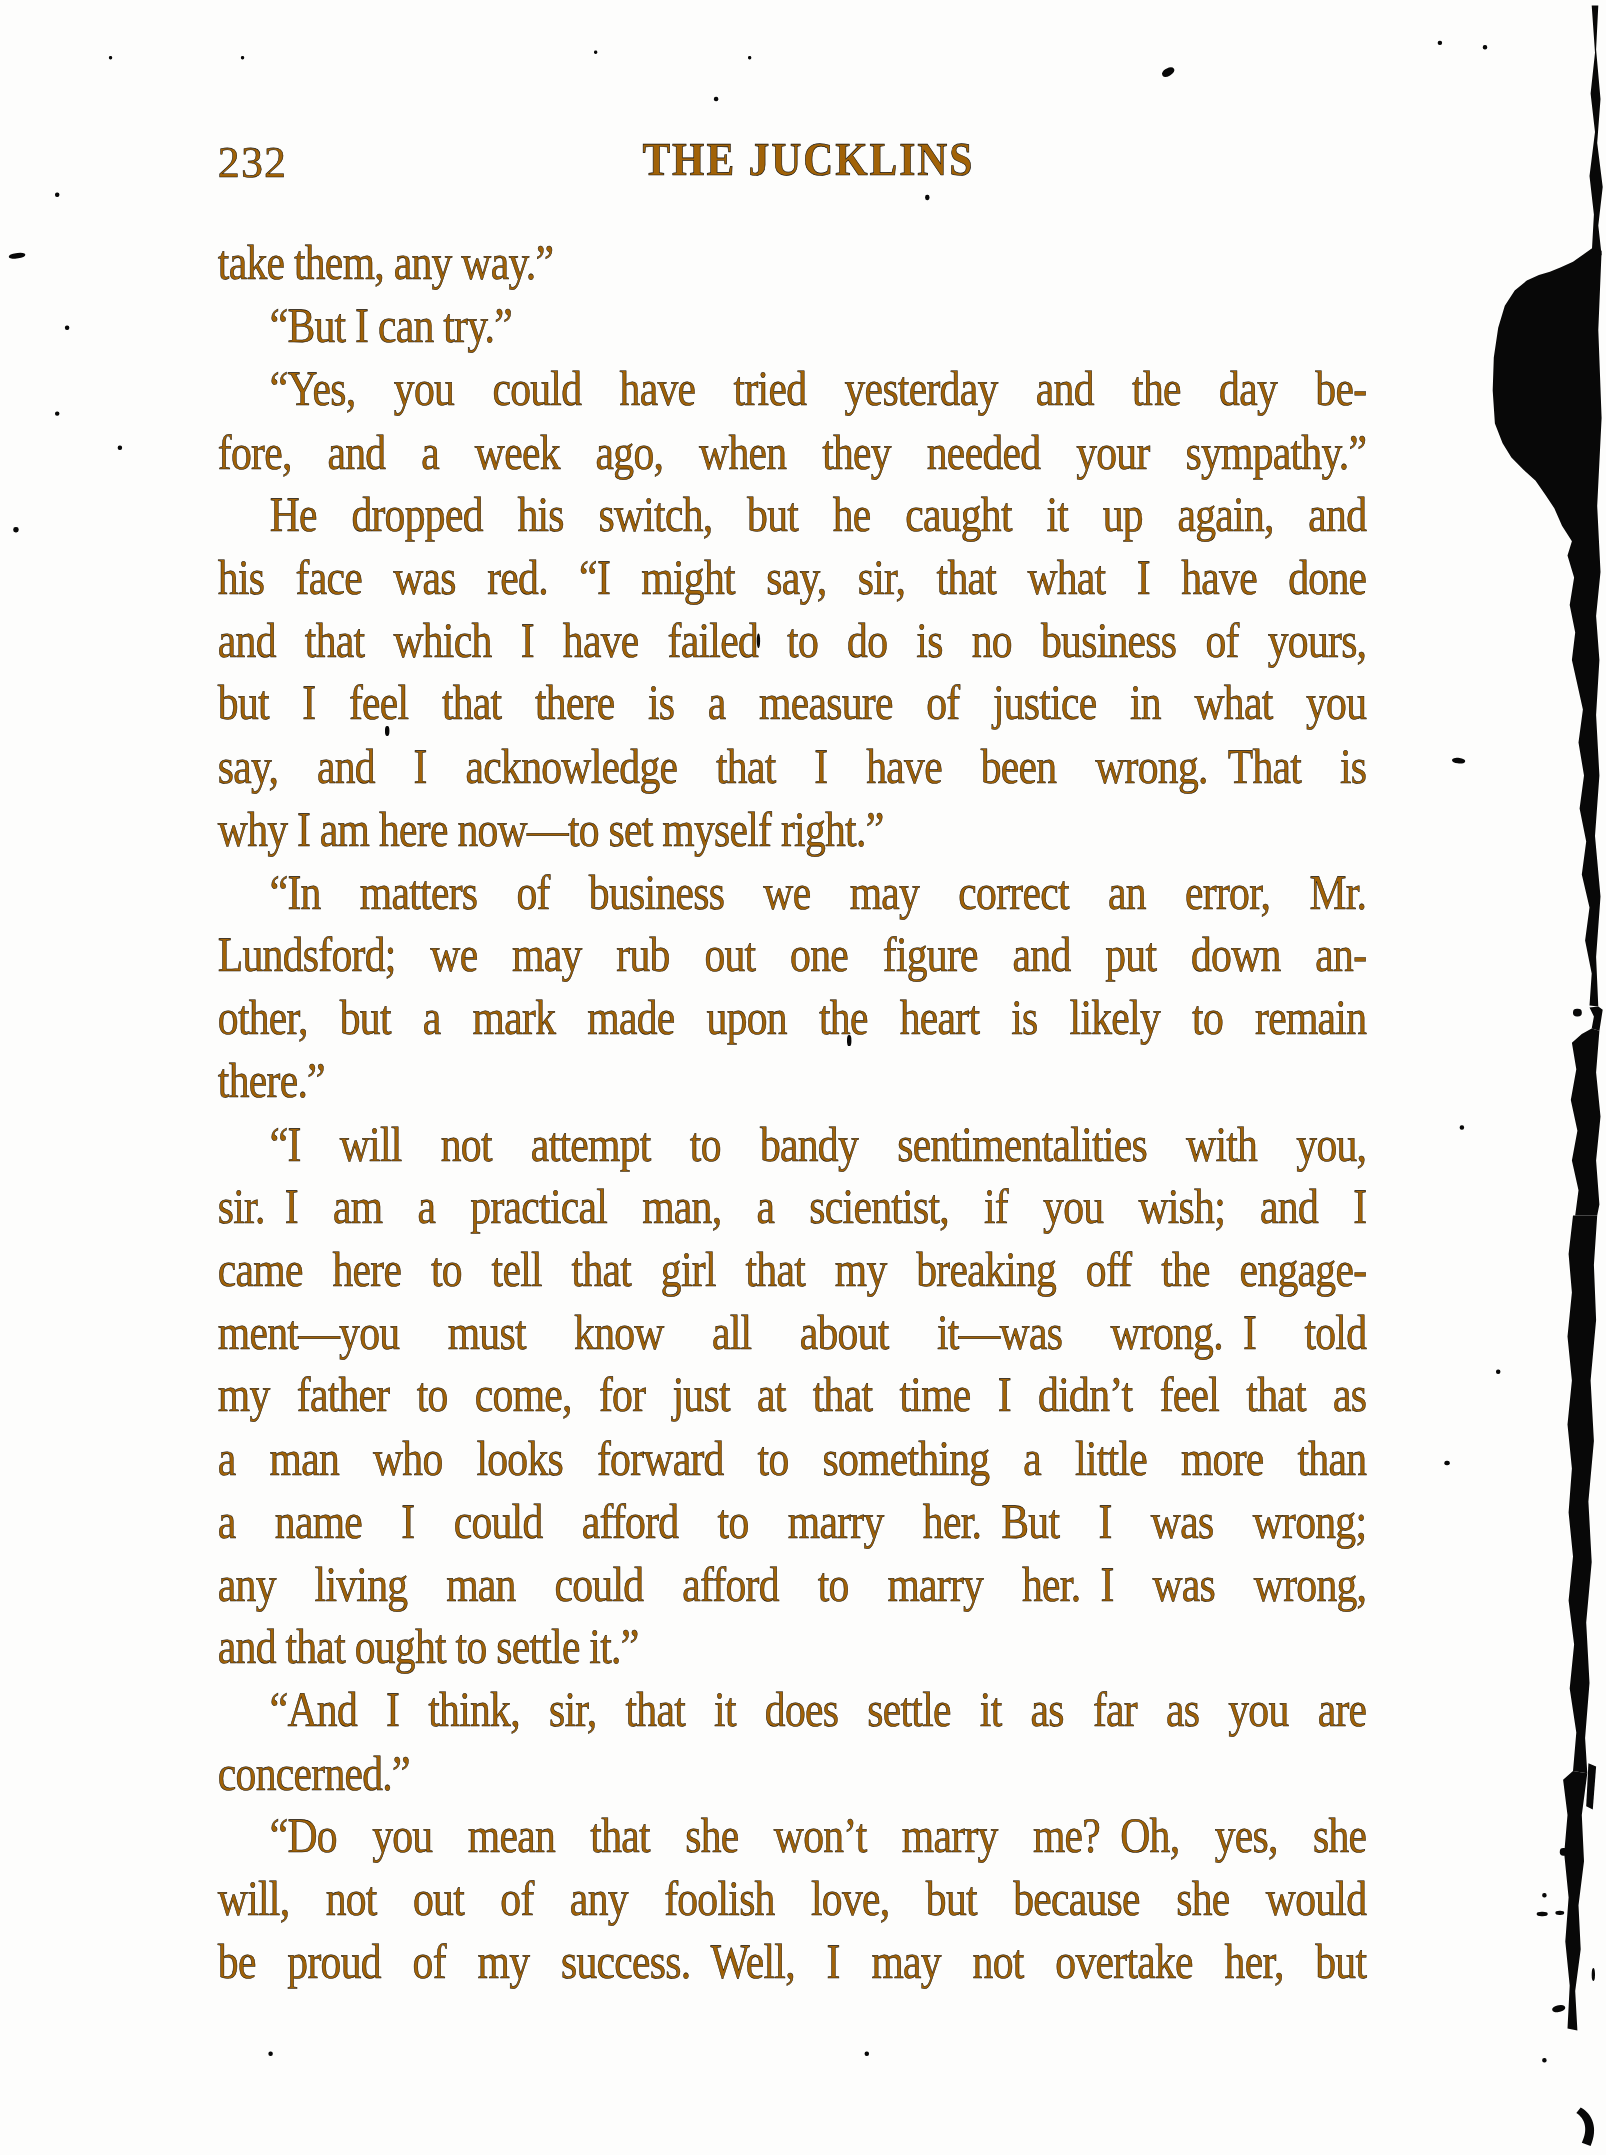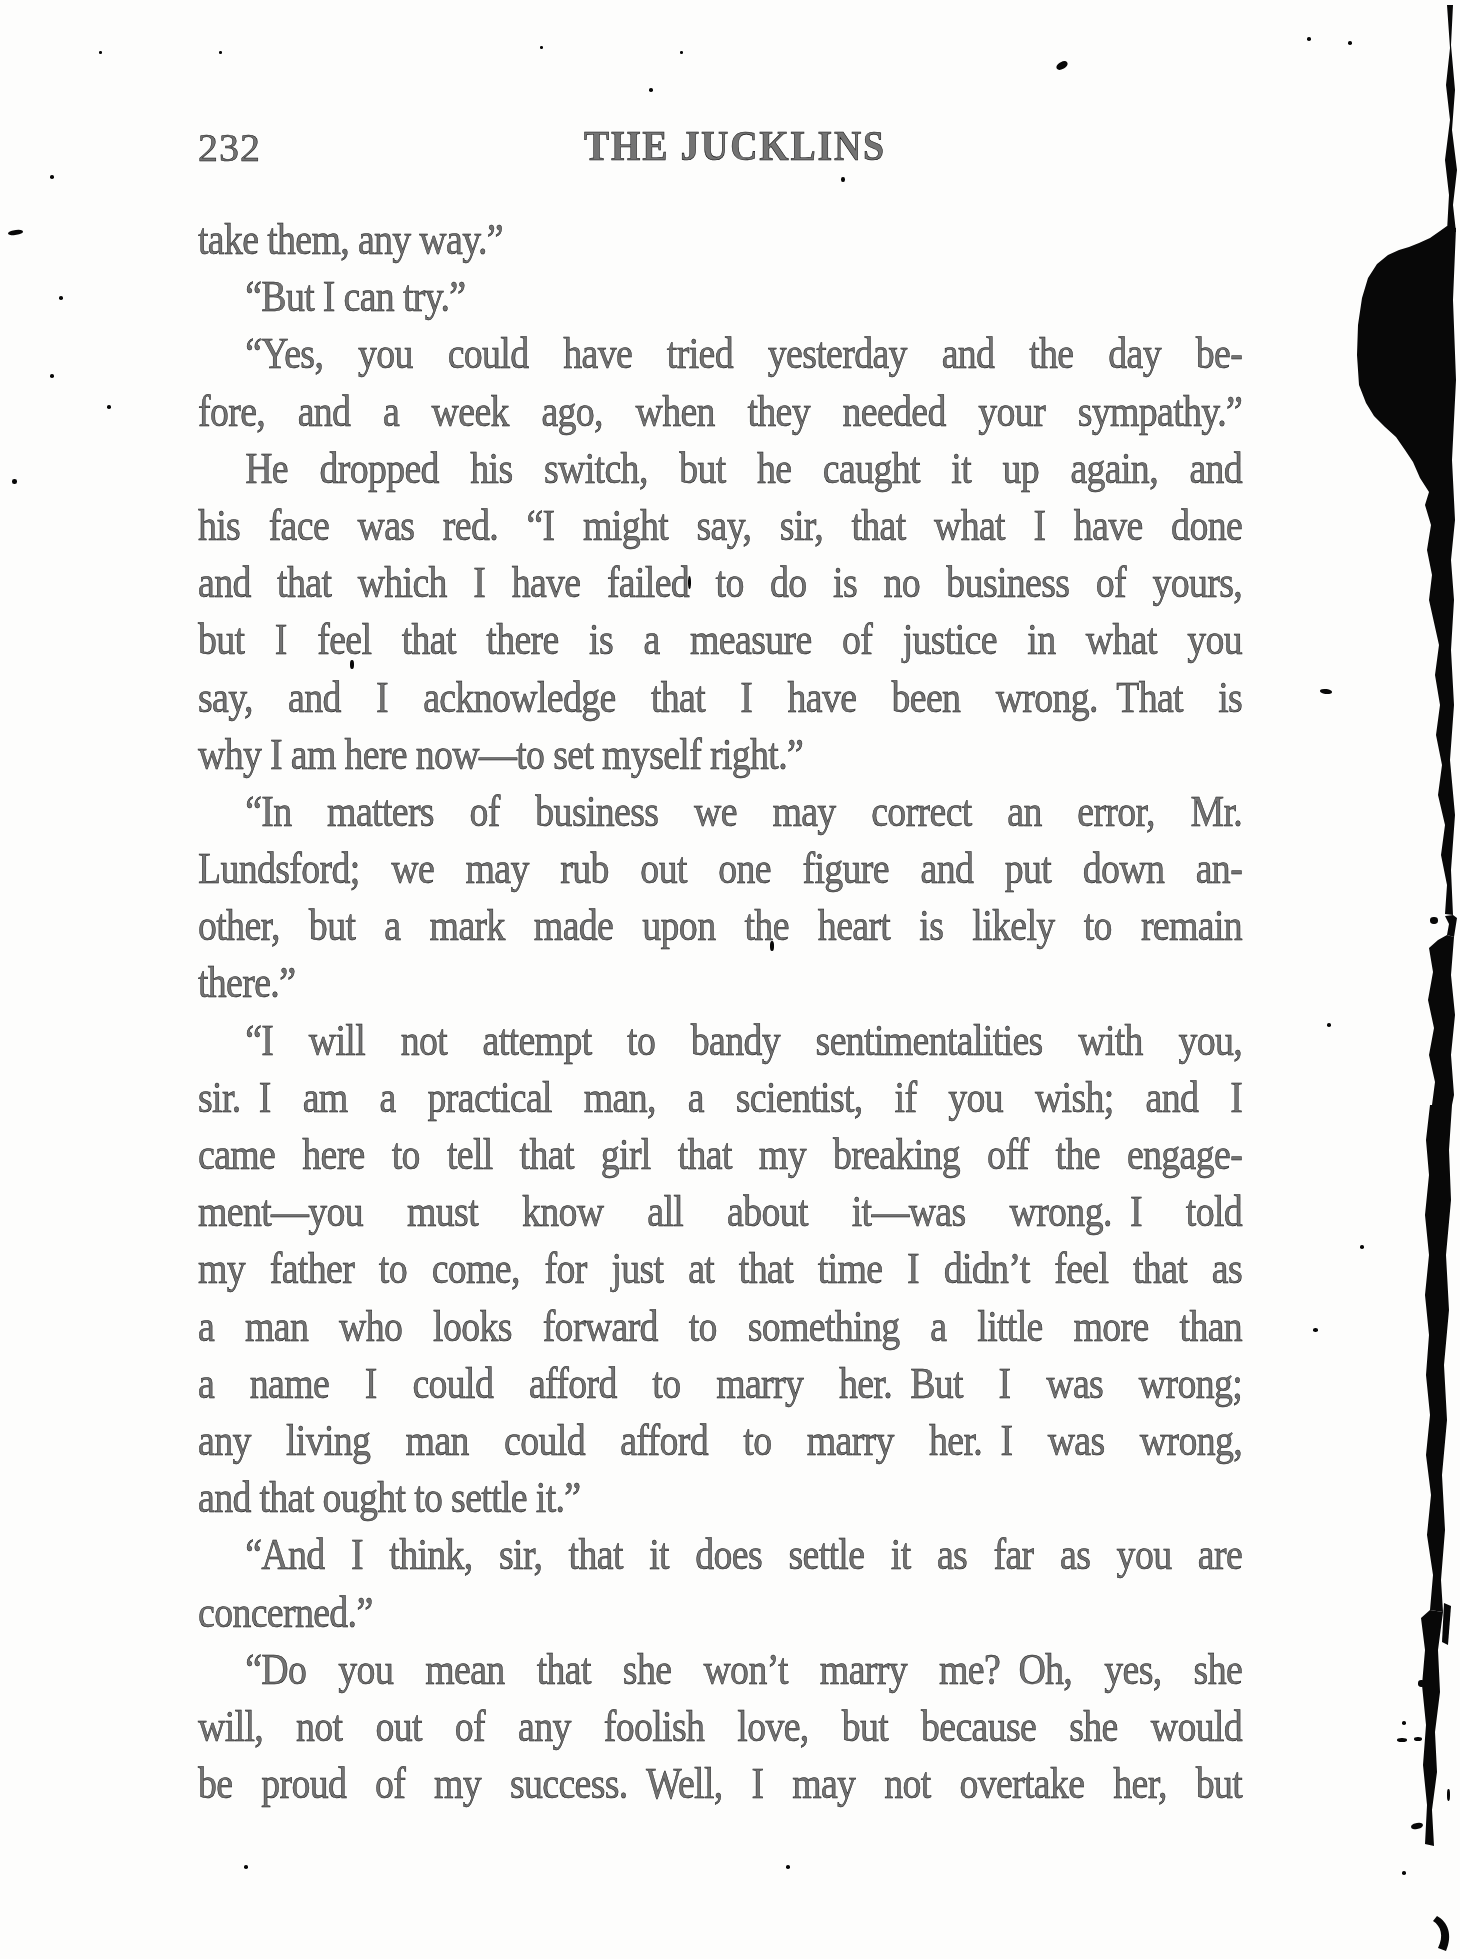--- a/index.html
+++ b/index.html
@@ -3,21 +3,21 @@
 <meta charset="utf-8">
 <style>
   html, body { margin: 0; padding: 0; background: #ffffff; }
   .page {
     position: relative;
     width: 1460px;
     height: 1959px;
     background: #fdfdfc;
     overflow: hidden;
     font-family: "Liberation Serif", "DejaVu Serif", serif;
-    color: #737373;
+    color: #a16207;
   }
   .pagenum {
     position: absolute;
     left: 198px;
     top: 124px;
     font-size: 40px;
     letter-spacing: 1px;
     -webkit-text-stroke: 0.5px #111;
     white-space: nowrap;
   }

